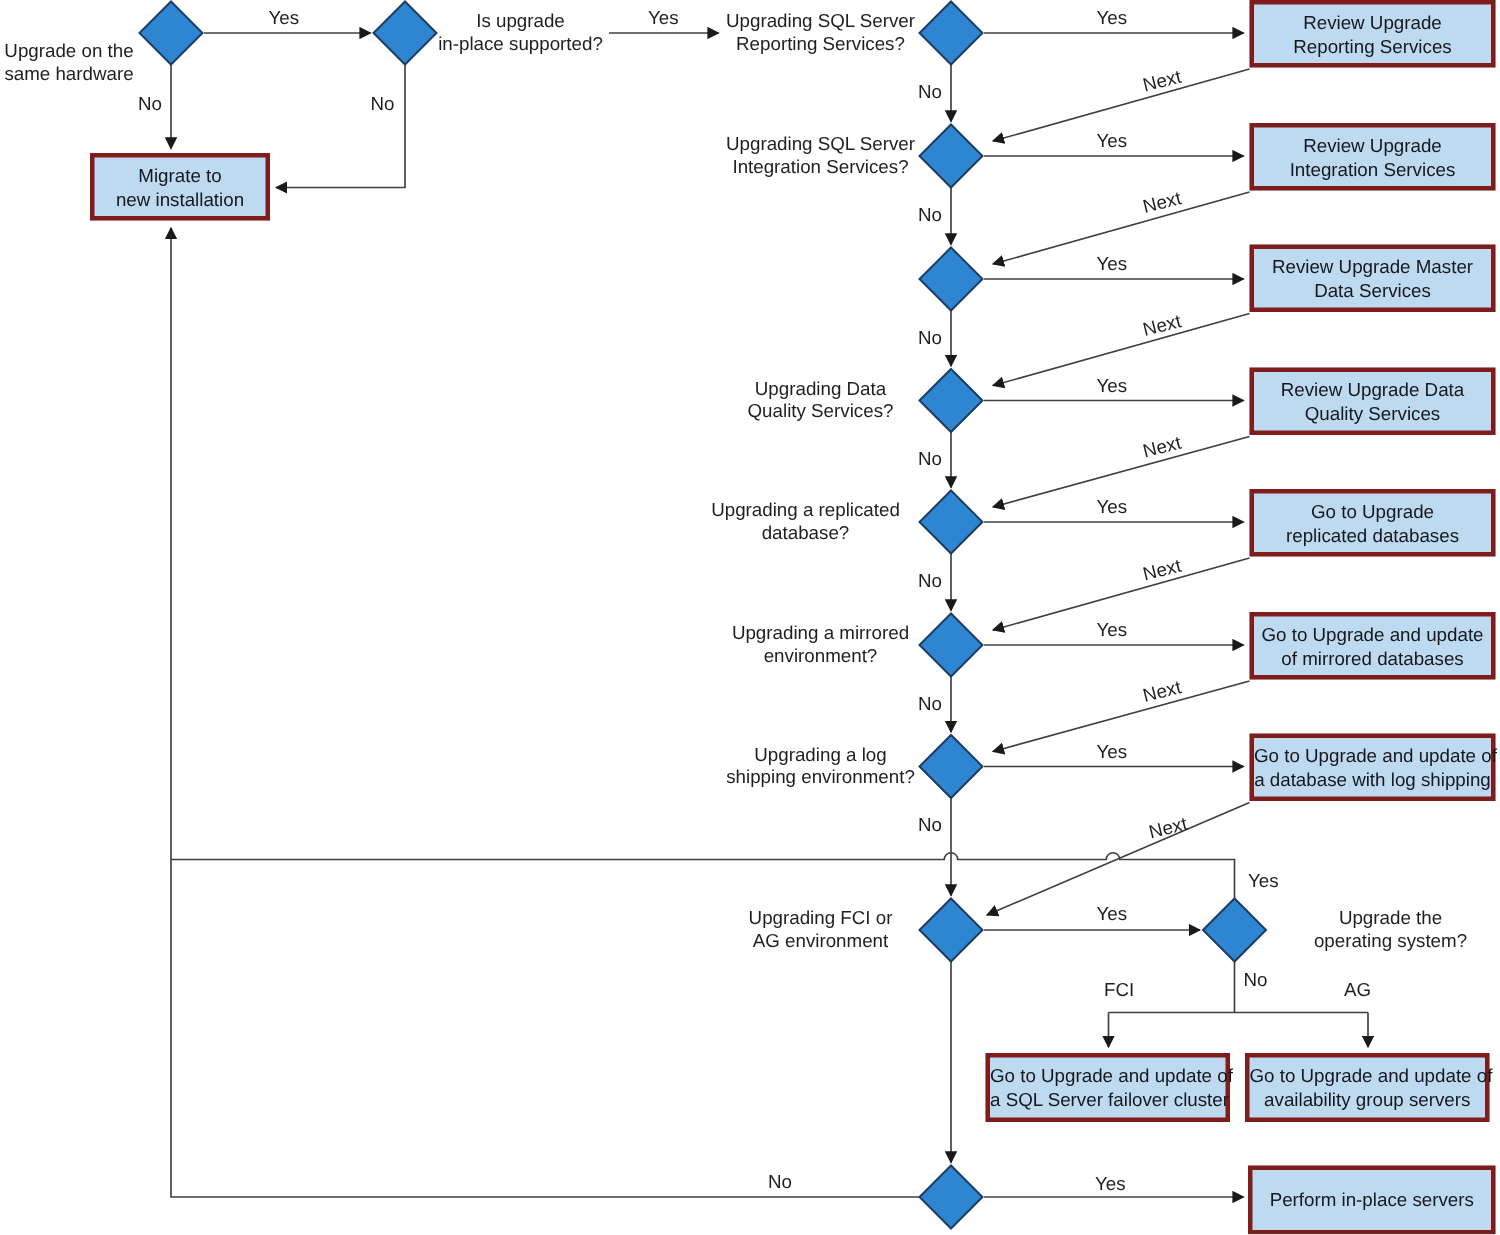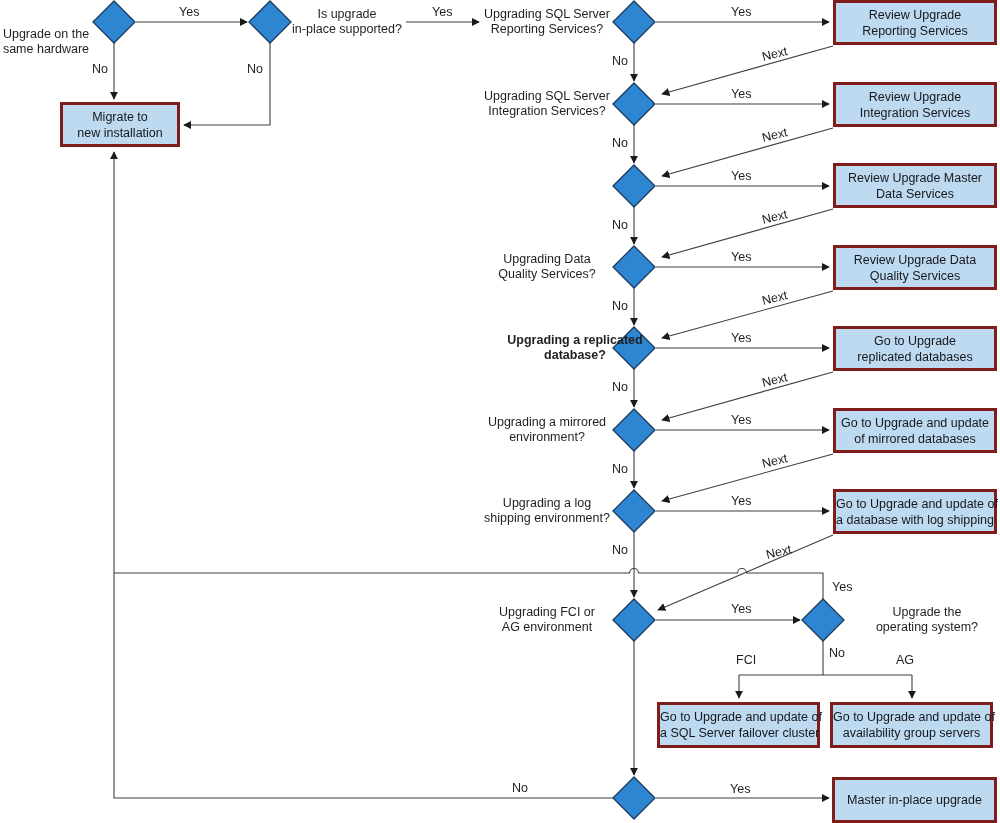--- a/index.html
+++ b/index.html
@@ -110,21 +110,21 @@
       <div>Reporting Services?</div>
   </div>
   <div class="q" style="left:477px;top:89px;width:140px;">
     <div>Upgrading SQL Server</div>
       <div>Integration Services?</div>
   </div>
   <div class="q" style="left:477px;top:252px;width:140px;">
     <div>Upgrading Data</div>
       <div>Quality Services?</div>
   </div>
-  <div class="q" style="left:505px;top:333px;width:140px;font-weight:bold;">
+  <div class="q" style="left:467px;top:333px;width:140px;">
     <div>Upgrading a replicated</div>
       <div>database?</div>
   </div>
   <div class="q" style="left:477px;top:415px;width:140px;">
     <div>Upgrading a mirrored</div>
       <div>environment?</div>
   </div>
   <div class="q" style="left:477px;top:496px;width:140px;">
     <div>Upgrading a log</div>
       <div>shipping environment?</div>
@@ -172,21 +172,21 @@
   </div>
   <div class="rbox" style="left:657px;top:702px;width:163px;height:46px;">
     <div>Go to Upgrade and update of</div>
       <div>a SQL Server failover cluster</div>
   </div>
   <div class="rbox" style="left:830px;top:702px;width:163px;height:46px;">
     <div>Go to Upgrade and update of</div>
       <div>availability group servers</div>
   </div>
   <div class="rbox" style="left:832px;top:777px;width:165px;height:46px;">
-    <div>Master in-place upgrade</div>
+    <div>Perform in-place servers</div>
   </div>
 
   <span class="lbl" style="left:179px;top:5px;">Yes</span>
   <span class="lbl" style="left:432px;top:5px;">Yes</span>
   <span class="lbl" style="left:731px;top:5px;">Yes</span>
   <span class="lbl" style="left:731px;top:87px;">Yes</span>
   <span class="lbl" style="left:731px;top:169px;">Yes</span>
   <span class="lbl" style="left:731px;top:250px;">Yes</span>
   <span class="lbl" style="left:731px;top:331px;">Yes</span>
   <span class="lbl" style="left:731px;top:413px;">Yes</span>

